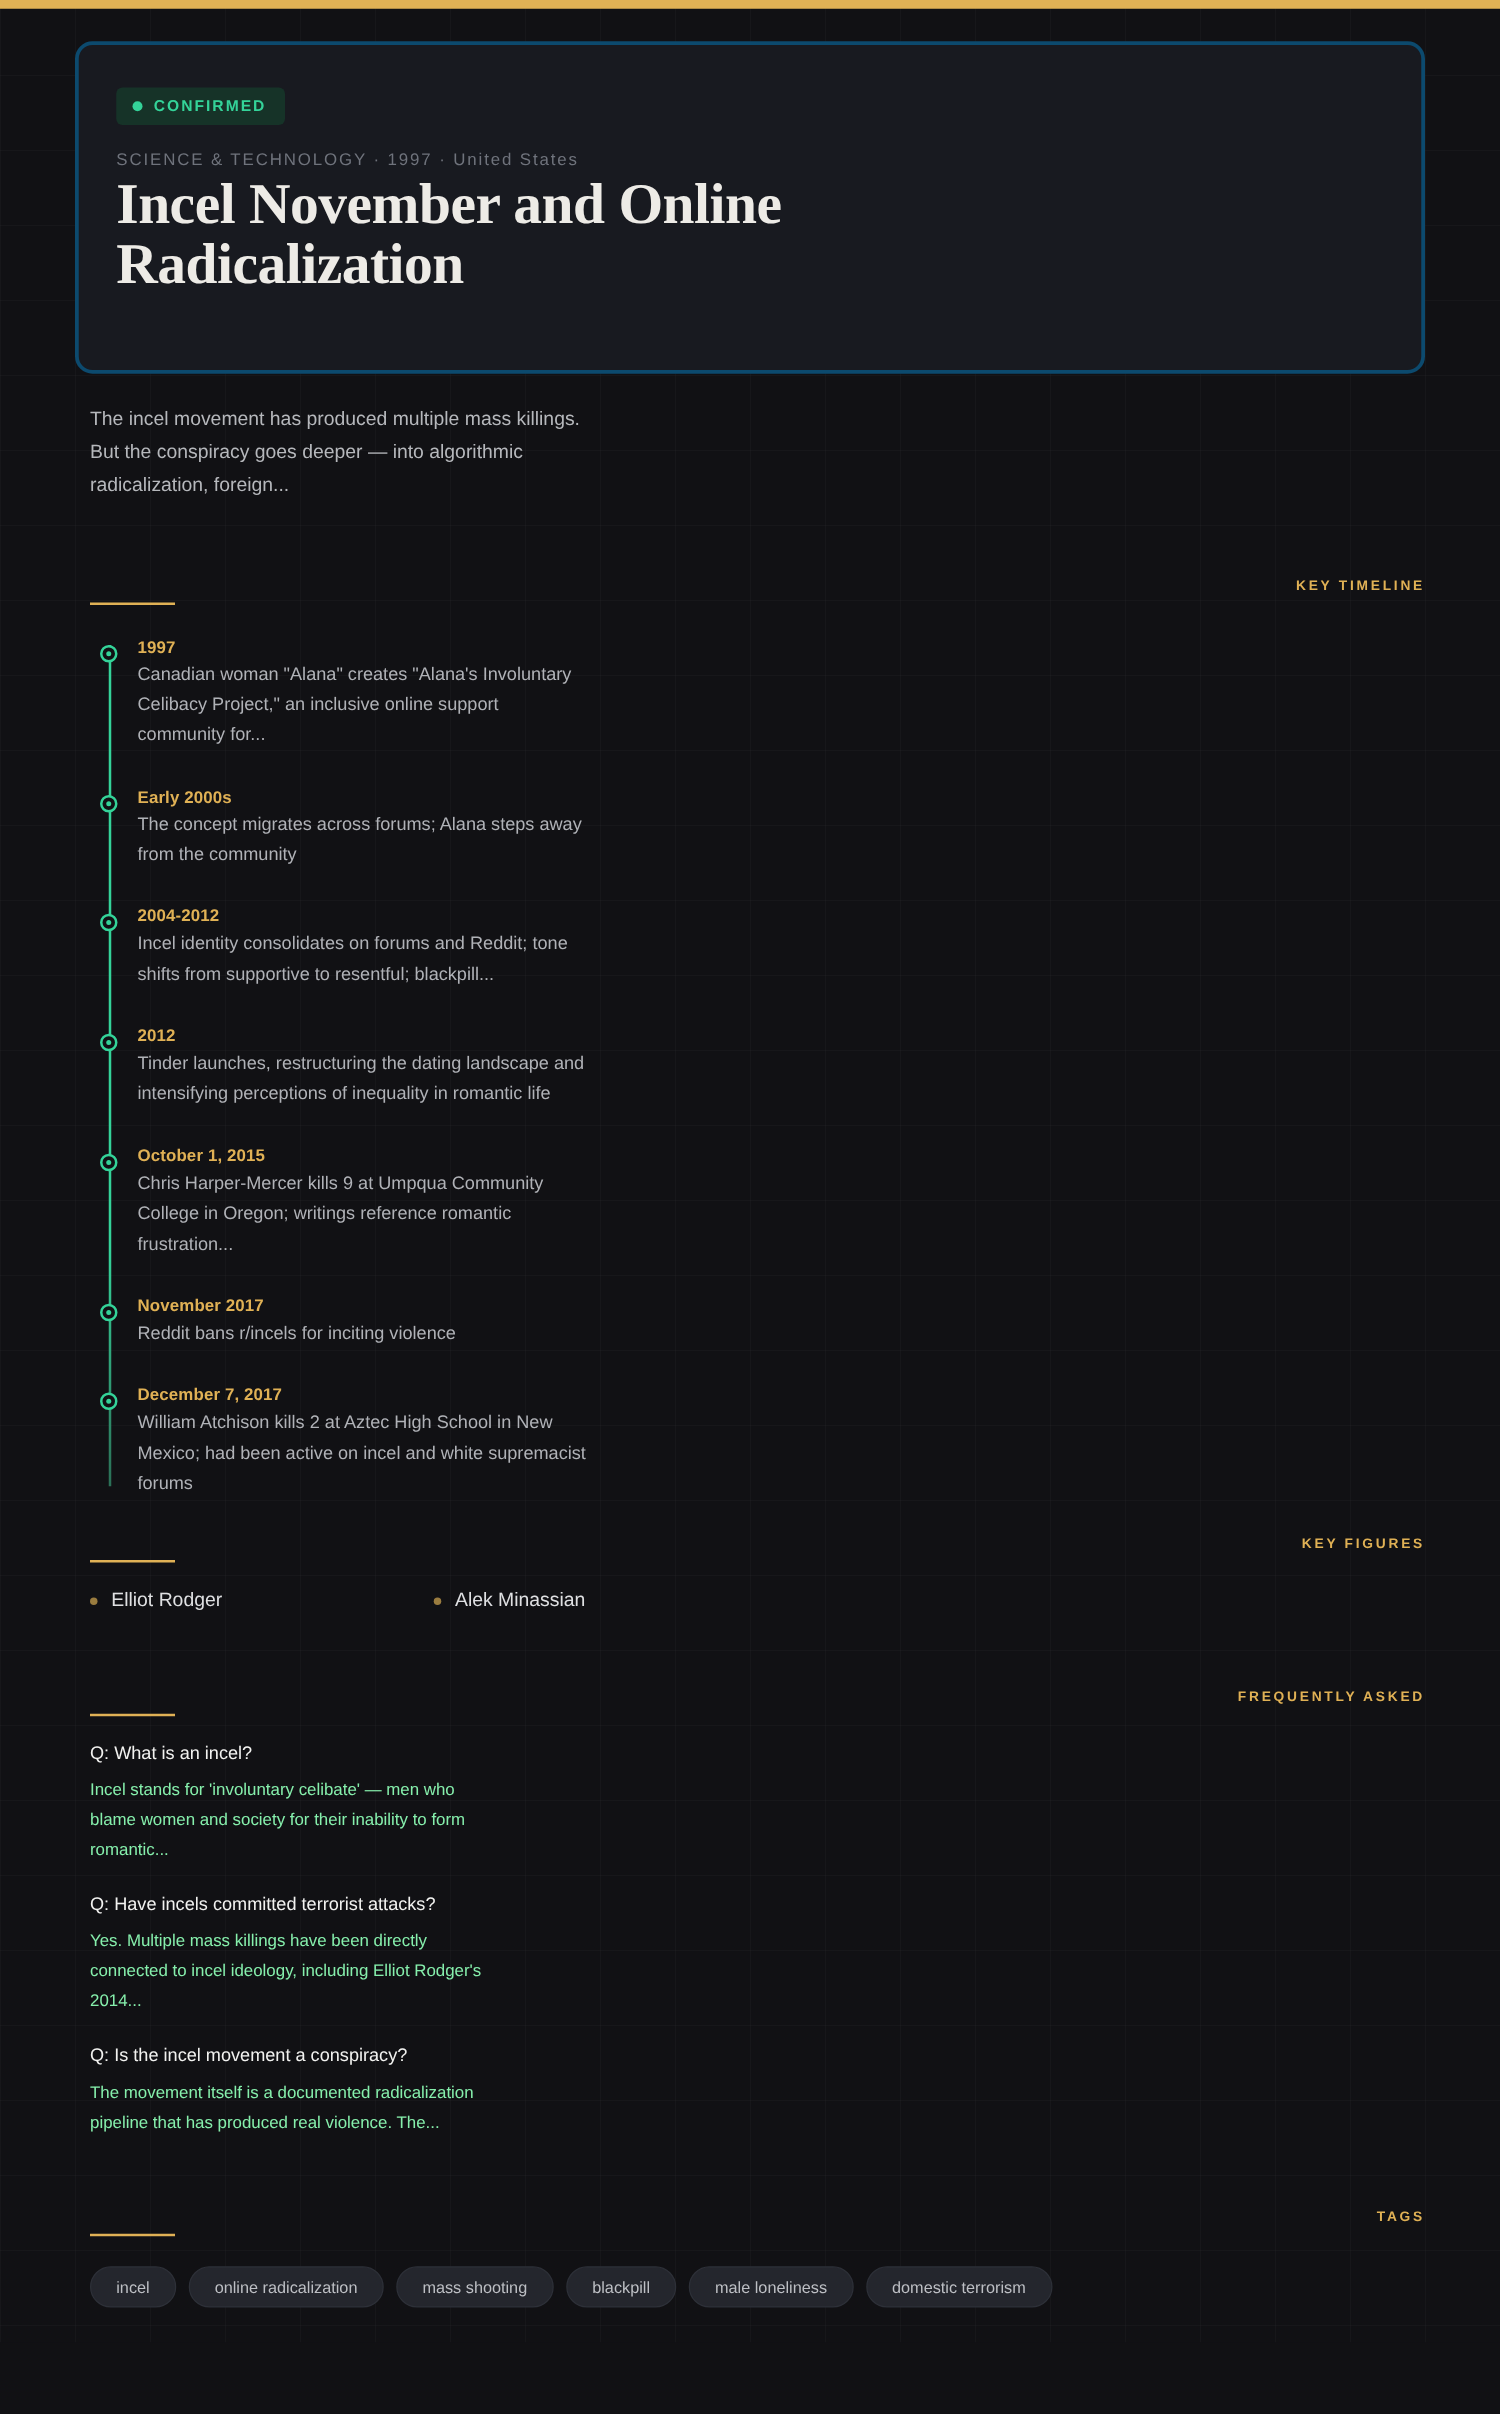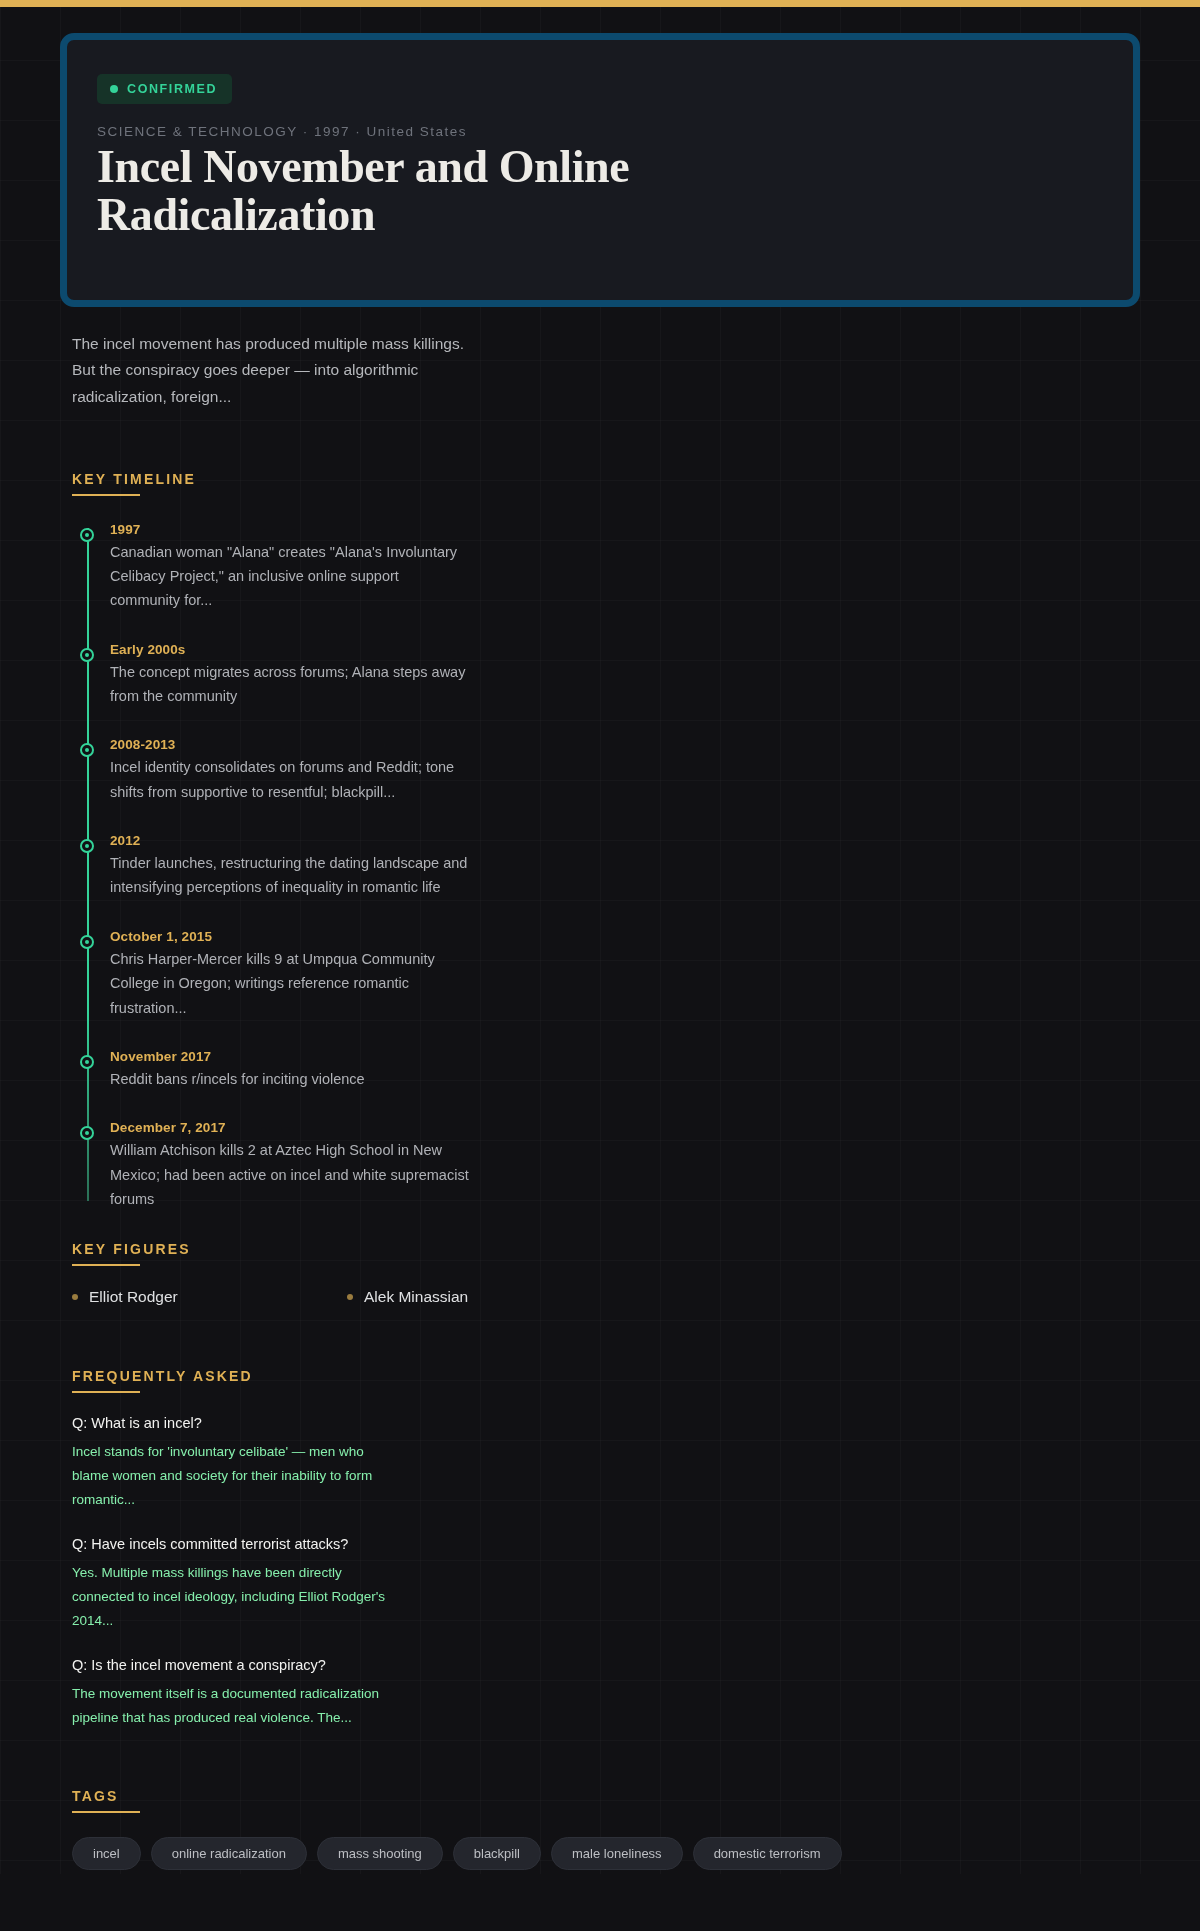--- a/index.html
+++ b/index.html
@@ -40,21 +40,21 @@
     position: relative;
     z-index: 2;
     width: 1200px;
     min-height: 1841px;
   }
 
   
   .hero-card {
     margin: 26px 60px 0 60px;
     background: #181a20;
-    border: 7px solid #0c4a6e;
+    border: 3px solid #0c4a6e;
     border-radius: 14px;
     padding: 34px 30px 60px 30px;
     min-height: 212px;
   }
 
   .status-badge {
     display: inline-flex;
     align-items: center;
     gap: 9px;
     background: #163328;
@@ -99,26 +99,27 @@
     color: #b6b8bc;
     font-size: 15.5px;
     line-height: 1.72;
   }
 
   
   .section { margin: 0 60px 0 72px; }
 
   .section-heading {
     color: #e0b155;
-    font-size: 14px;
+    font-size: 11px;
     font-weight: bold;
     letter-spacing: 2.2px;
     padding-bottom: 9px;
     position: relative;
     display: block;
+    text-align: right;
   }
   .section-heading::after {
     content: "";
     position: absolute;
     left: 0; bottom: 0;
     width: 68px; height: 2px;
     background: #e0b155;
   }
 
   .sec-timeline { margin-top: 60px; }
@@ -270,21 +271,21 @@
       </div>
 
       <div class="tl-item">
         <span class="tl-marker"></span>
         <div class="tl-date">Early 2000s</div>
         <div class="tl-text">The concept migrates across forums; Alana steps away from the community</div>
       </div>
 
       <div class="tl-item">
         <span class="tl-marker"></span>
-        <div class="tl-date">2008-2013</div>
+        <div class="tl-date">2004-2012</div>
         <div class="tl-text">Incel identity consolidates on forums and Reddit; tone shifts from supportive to resentful; blackpill...</div>
       </div>
 
       <div class="tl-item">
         <span class="tl-marker"></span>
         <div class="tl-date">2012</div>
         <div class="tl-text">Tinder launches, restructuring the dating landscape and intensifying perceptions of inequality in romantic life</div>
       </div>
 
 

